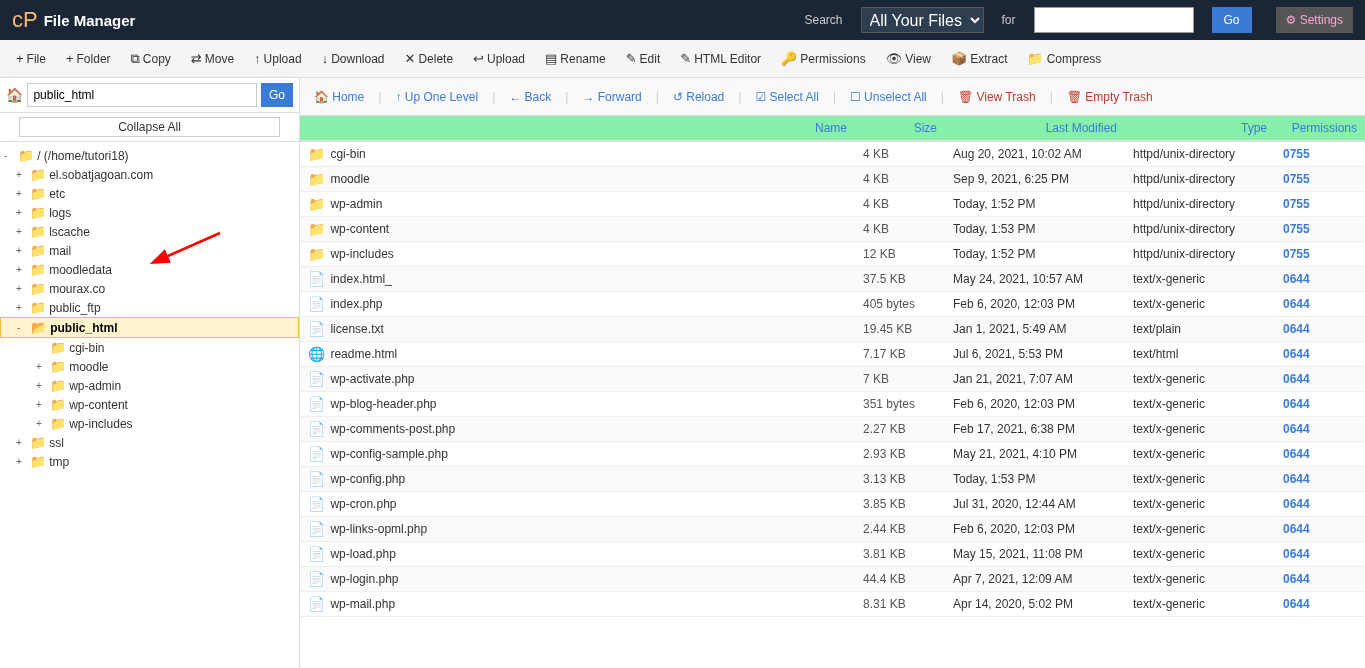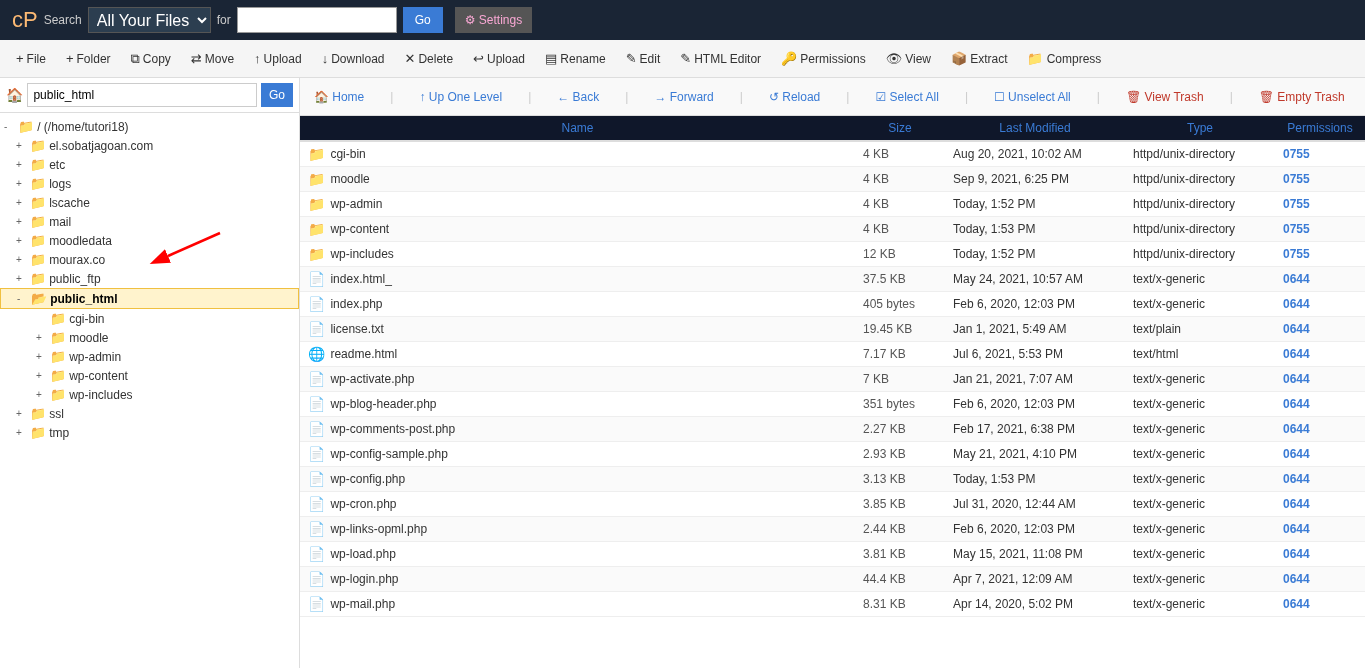--- a/index.html
+++ b/index.html
@@ -21,21 +21,21 @@
     }
     .header-title {
       font-size: 15px;
       font-weight: bold;
       color: white;
       flex: 1;
     }
     .header-search {
       display: flex;
       align-items: center;
-      gap: 6px;
+      gap: 18px;
     }
     .header-search label { color: #ccc; font-size: 12px; }
     .header-search select {
       font-size: 16px;
       padding: 2px 4px;
       border: 1px solid #555;
       background: #2c3e50;
       color: white;
       height: 26px;
     }
@@ -168,21 +168,21 @@
       display: flex;
       flex-direction: column;
       overflow: hidden;
       background: white;
     }
     .file-nav {
       display: flex;
       align-items: center;
       padding: 4px 8px;
       border-bottom: 1px solid #ddd;
-      gap: 20px;
+      gap: 8px;
       background: #f9f9f9;
       flex-wrap: wrap;
       height: 38px;
     }
     .nav-btn {
       background: none;
       border: none;
       cursor: pointer;
       font-size: 12px;
       color: #3a7bd5;
@@ -197,24 +197,24 @@
     .file-table-container {
       flex: 1;
       overflow-y: auto;
       overflow-x: hidden;
     }
     table {
       width: 100%;
       border-collapse: collapse;
     }
     thead th {
-      background: #0f172a;
+      background: #86efac;
       border-bottom: 2px solid #ddd;
       padding: 5px 8px;
-      text-align: center;
+      text-align: right;
       font-size: 12px;
       color: #3a7bd5;
       font-weight: normal;
       cursor: pointer;
       position: sticky;
       top: 0;
       z-index: 1;
     }
     tbody tr:nth-child(even) { background: #fafafa; }
     td {
@@ -248,20 +248,21 @@
       z-index: 50;
     }
   </style>
 </head>
 <body>
 
 <div>
 
   <div class="header">
     <span class="header-logo">cP</span>
+    <span class="header-title">File Manager</span>
     <div class="header-search">
       <label>Search</label>
       <select><option>All Your Files</option></select>
       <span>for</span>
       <input type="text" style="">
       <button class="btn-go">Go</button>
       <button class="btn-settings">⚙ Settings</button>
     </div>
   </div>
 
@@ -338,20 +339,23 @@
         </marker>
       </defs>
       <line x1="220" y1="155" x2="168" y2="178" stroke="red" stroke-width="2.5" marker-end="url(#arrowhead)"></line>
     </svg>
 
     <div class="sidebar">
       <div class="sidebar-path">
         <span class="home-icon">🏠</span>
         <input type="text" value="public_html" style="">
         <button class="go-btn">Go</button>
+      </div>
+      <div class="sidebar-collapse">
+        <button>Collapse All</button>
       </div>
       <div class="sidebar-tree">
 
         <div class="tree-item" style="padding-left: 4px;">
           <span class="toggle">-</span>
           <span class="folder-icon folder-color">📁</span>
           <span class="name">/ (/home/tutori18)</span>
         </div>
 
         <div class="tree-item" style="padding-left: 16px;">

